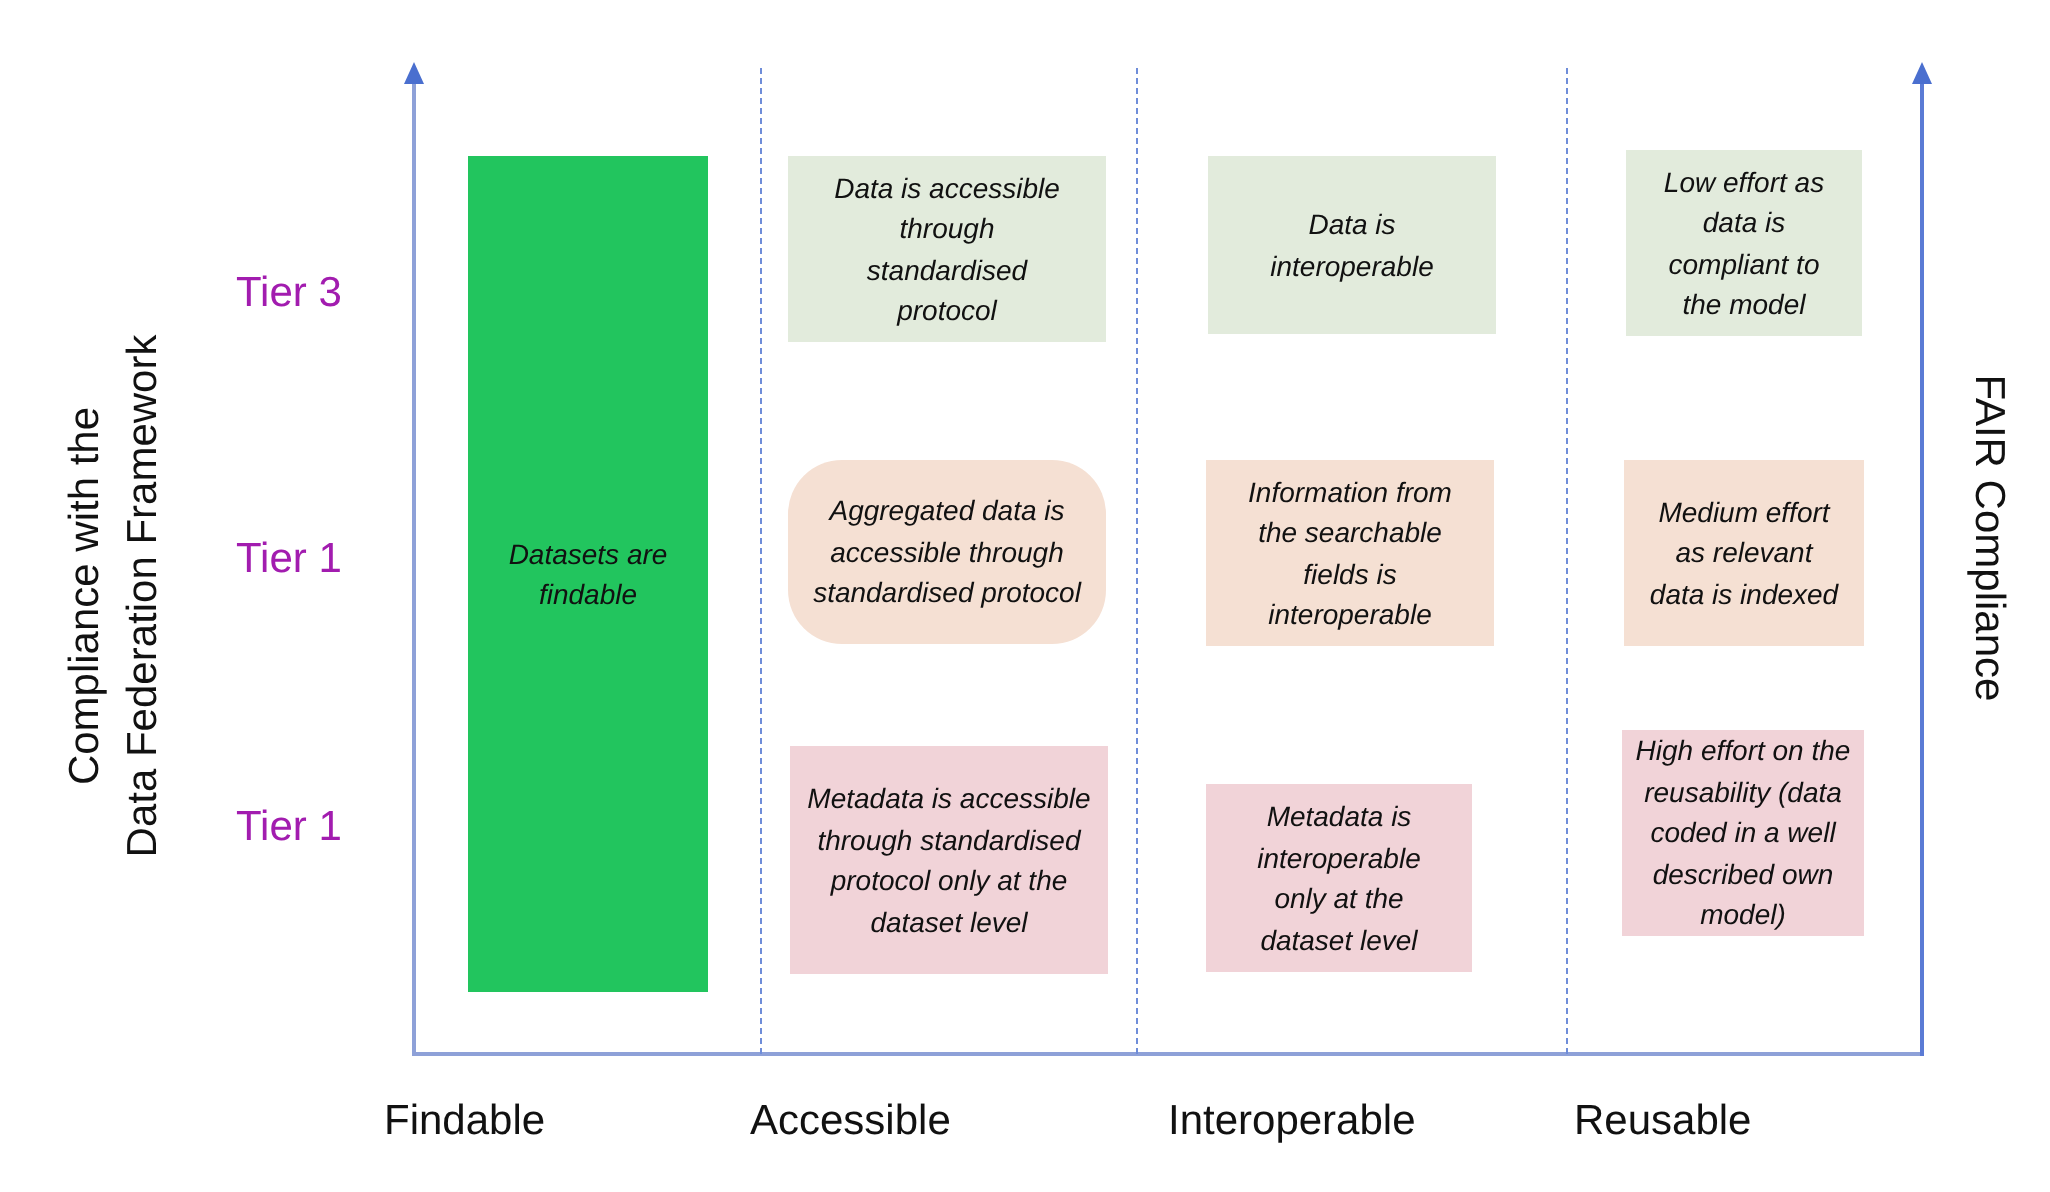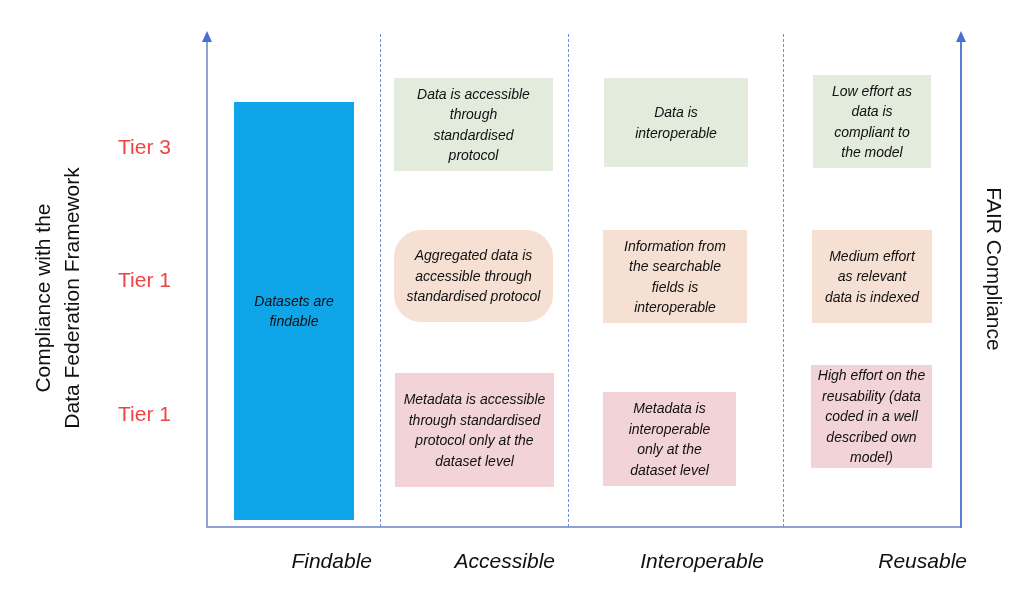--- a/index.html
+++ b/index.html
@@ -6,26 +6,26 @@
   body { width:1025px; height:596px; position:relative; overflow:hidden;
          font-family:"Liberation Sans", "DejaVu Sans", sans-serif; color:#111; }
   .abs { position:absolute; }
   .yaxis-line { left:206px; top:38px; width:2px; height:488px; background:#8ea1d8; }
   .xaxis-line { left:206px; top:526px; width:756px; height:2px; background:#8ea1d8; }
   .raxis-line { left:960px; top:38px; width:2px; height:490px; background:#5b7bd5; }
   .arrow-up { width:0; height:0; border-left:5px solid transparent; border-right:5px solid transparent; border-bottom:11px solid #4a6fcf; }
   .divider { width:0; top:34px; height:493px; border-left:1.3px dashed #6f8dd9; }
   .box { display:flex; align-items:center; justify-content:center; text-align:center;
          font-size:14px; line-height:20.5px; color:#111; box-sizing:border-box; padding:0 8px;font-style:italic; }
-  .green { background:#0ea5e9;margin-top:24px; }
+  .green { background:#22c55e; }
   .green2 { background:#e2ebdc; }
   .peach { background:#f5e0d3; }
   .pink { background:#f1d3d8; }
-  .tier { font-size:21px; color:#ef4444; }
-  .col-label { font-size:21px; color:#111; text-align:right; width:180px;font-style:italic; }
+  .tier { font-size:21px; color:#a21caf; }
+  .col-label { font-size:21px; color:#111; text-align:left; width:180px; }
   .vtitle { font-size:21px; line-height:29px; text-align:center; white-space:nowrap;
             transform:rotate(-90deg); transform-origin:center center; }
   .vtitle-r { font-size:21px; white-space:nowrap; transform:rotate(90deg); transform-origin:center center; }
 </style>
 </head>
 <body>
 
 <div class="abs vtitle" style="left:-92px; top:268px; width:300px; height:60px;">
   <div>Compliance with the</div>
   <div>Data Federation Framework</div>

